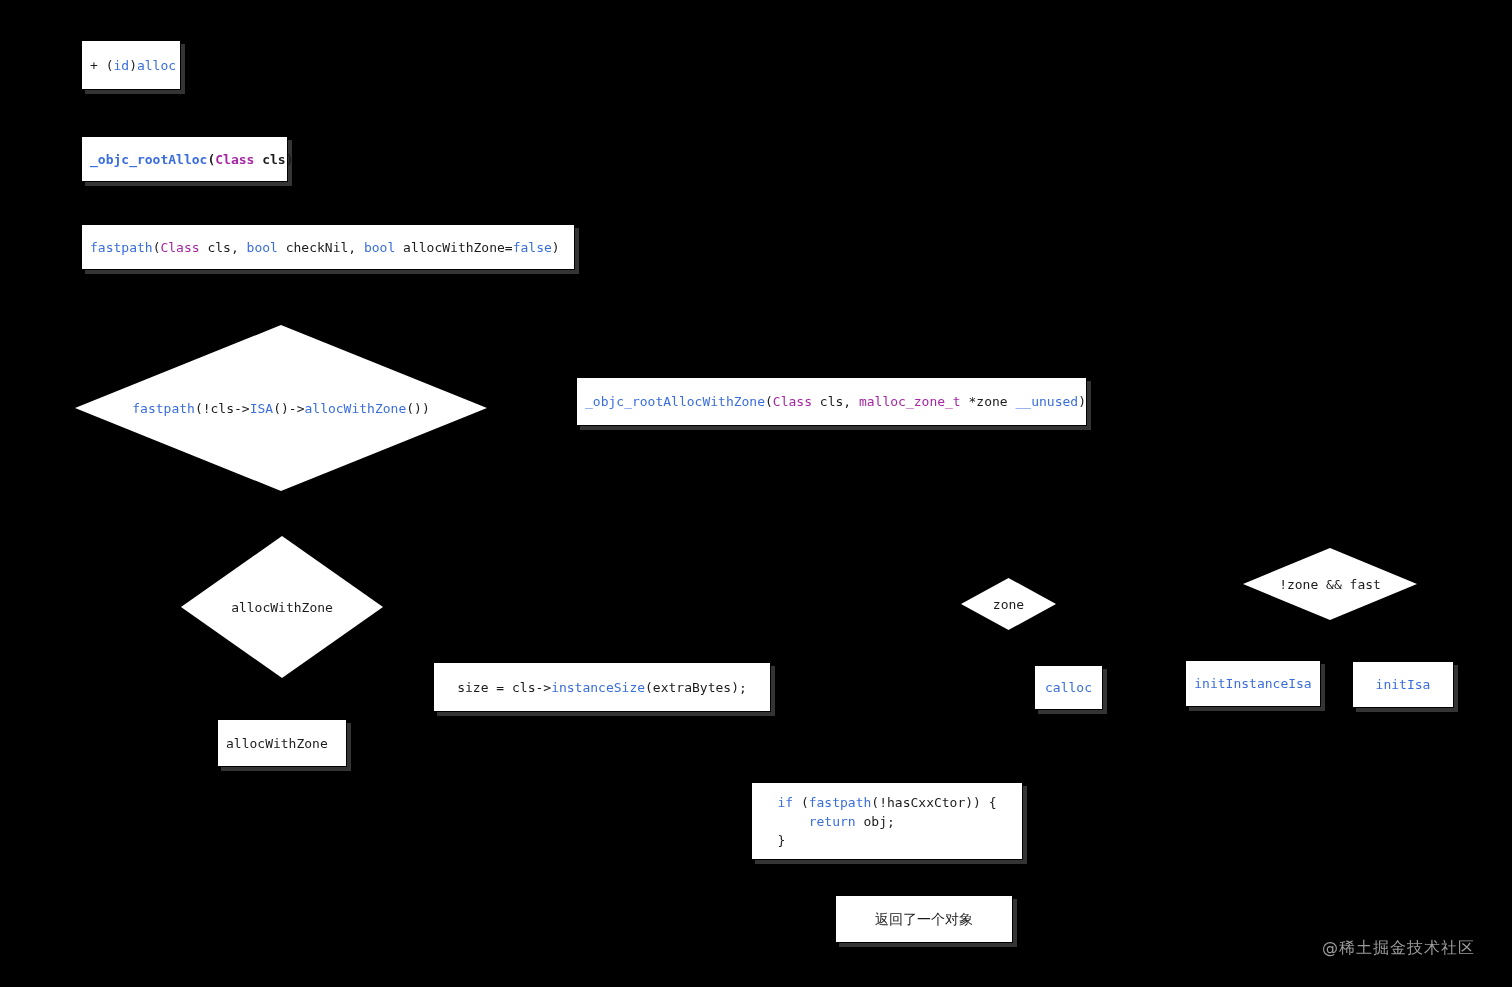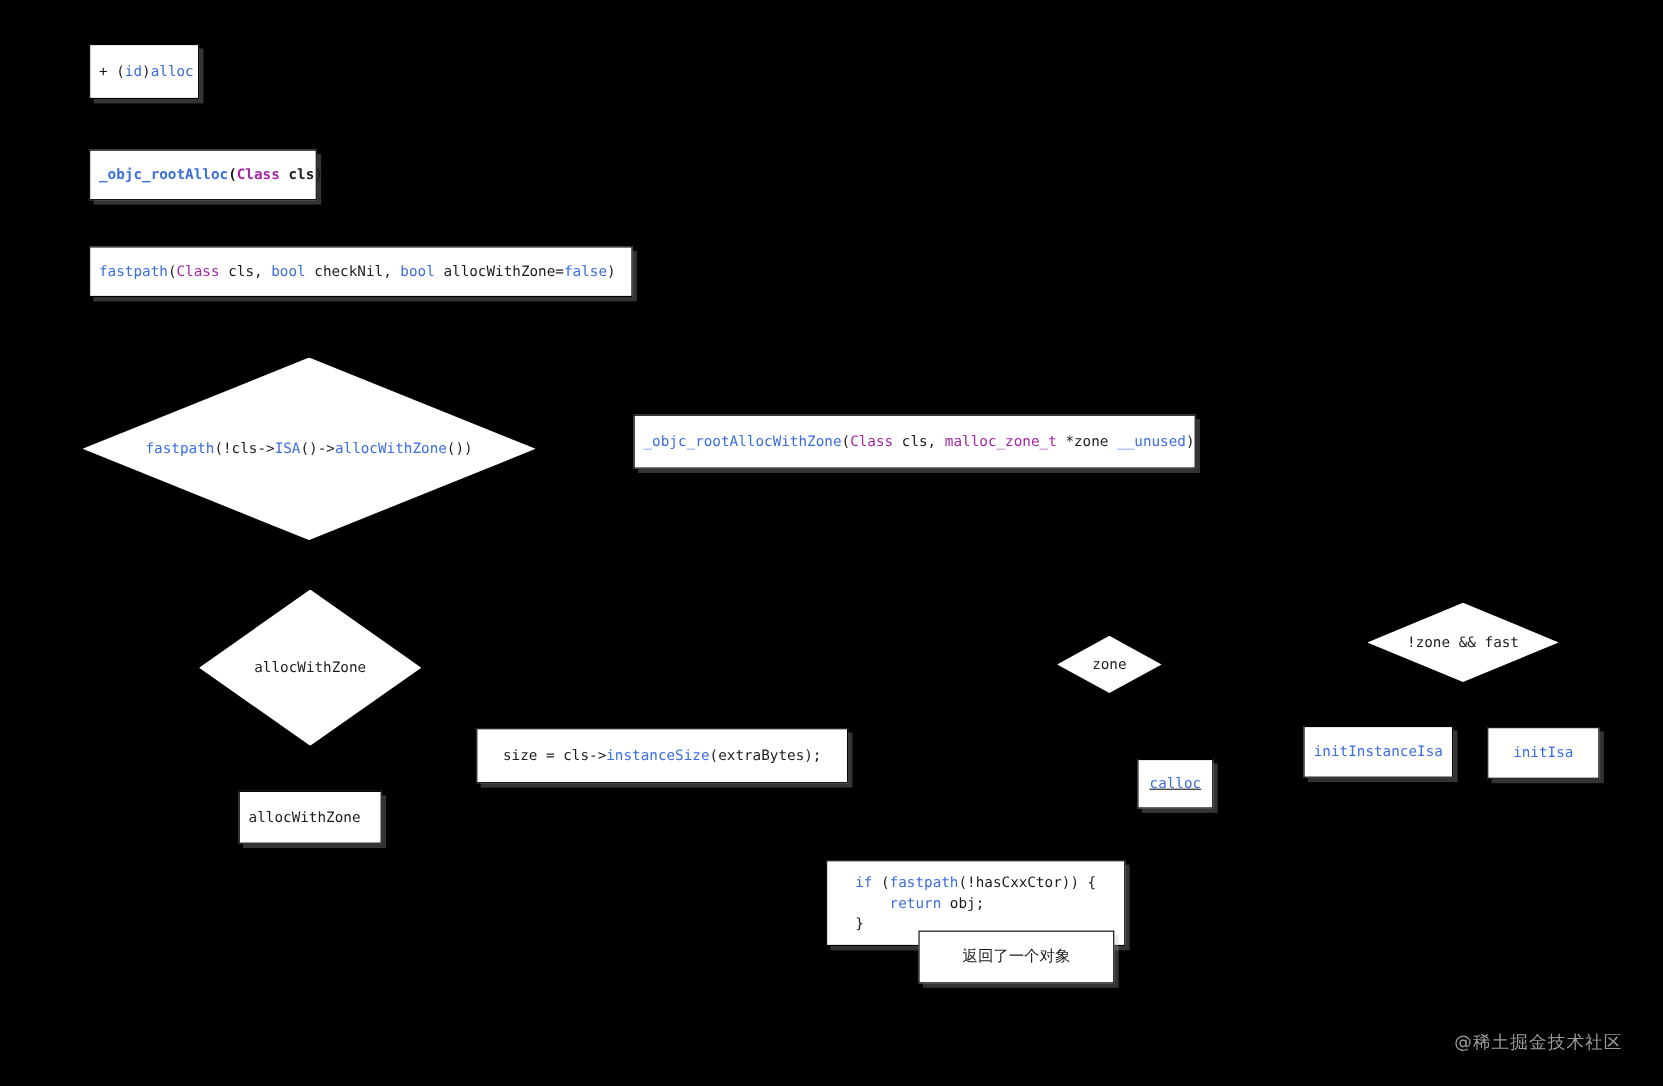--- a/index.html
+++ b/index.html
@@ -81,21 +81,21 @@
 
   <div class="node diamond" style="left:1243px; top:548px; width:174px; height:72px;">
     <code><span class="seg-plain">!zone &amp;&amp; fast</span></code>
   </div>
 
   <div class="node rect" style="left:433px; top:662px; width:338px; height:50px;">
     <code><span class="seg-plain">size = cls-&gt;</span><span class="seg-blue">instanceSize</span><span class="seg-plain">(extraBytes);</span></code>
   </div>
 
 
-  <div class="node rect" style="left:1034px; top:690px; width:69px; height:45px;text-decoration:underline;">
+  <div class="node rect" style="left:1034px; top:665px; width:69px; height:45px;">
     <code><span class="seg-blue">calloc</span></code>
   </div>
 
   <div class="node rect" style="left:1185px; top:660px; width:136px; height:47px;">
     <code><span class="seg-blue">initInstanceIsa</span></code>
   </div>
 
   <div class="node rect" style="left:1352px; top:661px; width:102px; height:47px;">
     <code><span class="seg-blue">initIsa</span></code>
   </div>
@@ -103,19 +103,19 @@
   <div class="node rect align-left" style="left:217px; top:719px; width:130px; height:48px;">
     <code><span class="seg-plain">allocWithZone</span></code>
   </div>
 
   <div class="node rect" style="left:751px; top:782px; width:272px; height:78px;">
     <code><span class="seg-blue">if</span><span class="seg-plain"> (</span><span class="seg-blue">fastpath</span><span class="seg-plain">(!hasCxxCtor)) {
     </span><span class="seg-blue">return</span><span class="seg-plain"> obj;
 }</span></code>
   </div>
 
-  <div class="node rect cjk" style="left:835px; top:846px; width:178px; height:48px;text-align:center;">
+  <div class="node rect cjk" style="left:835px; top:895px; width:178px; height:48px;text-align:center;">
     <code><span class="seg-plain">返回了一个对象</span></code>
   </div>
 
   <div class="watermark">@稀土掘金技术社区</div>
 
 </div>
 
 </body></html>

